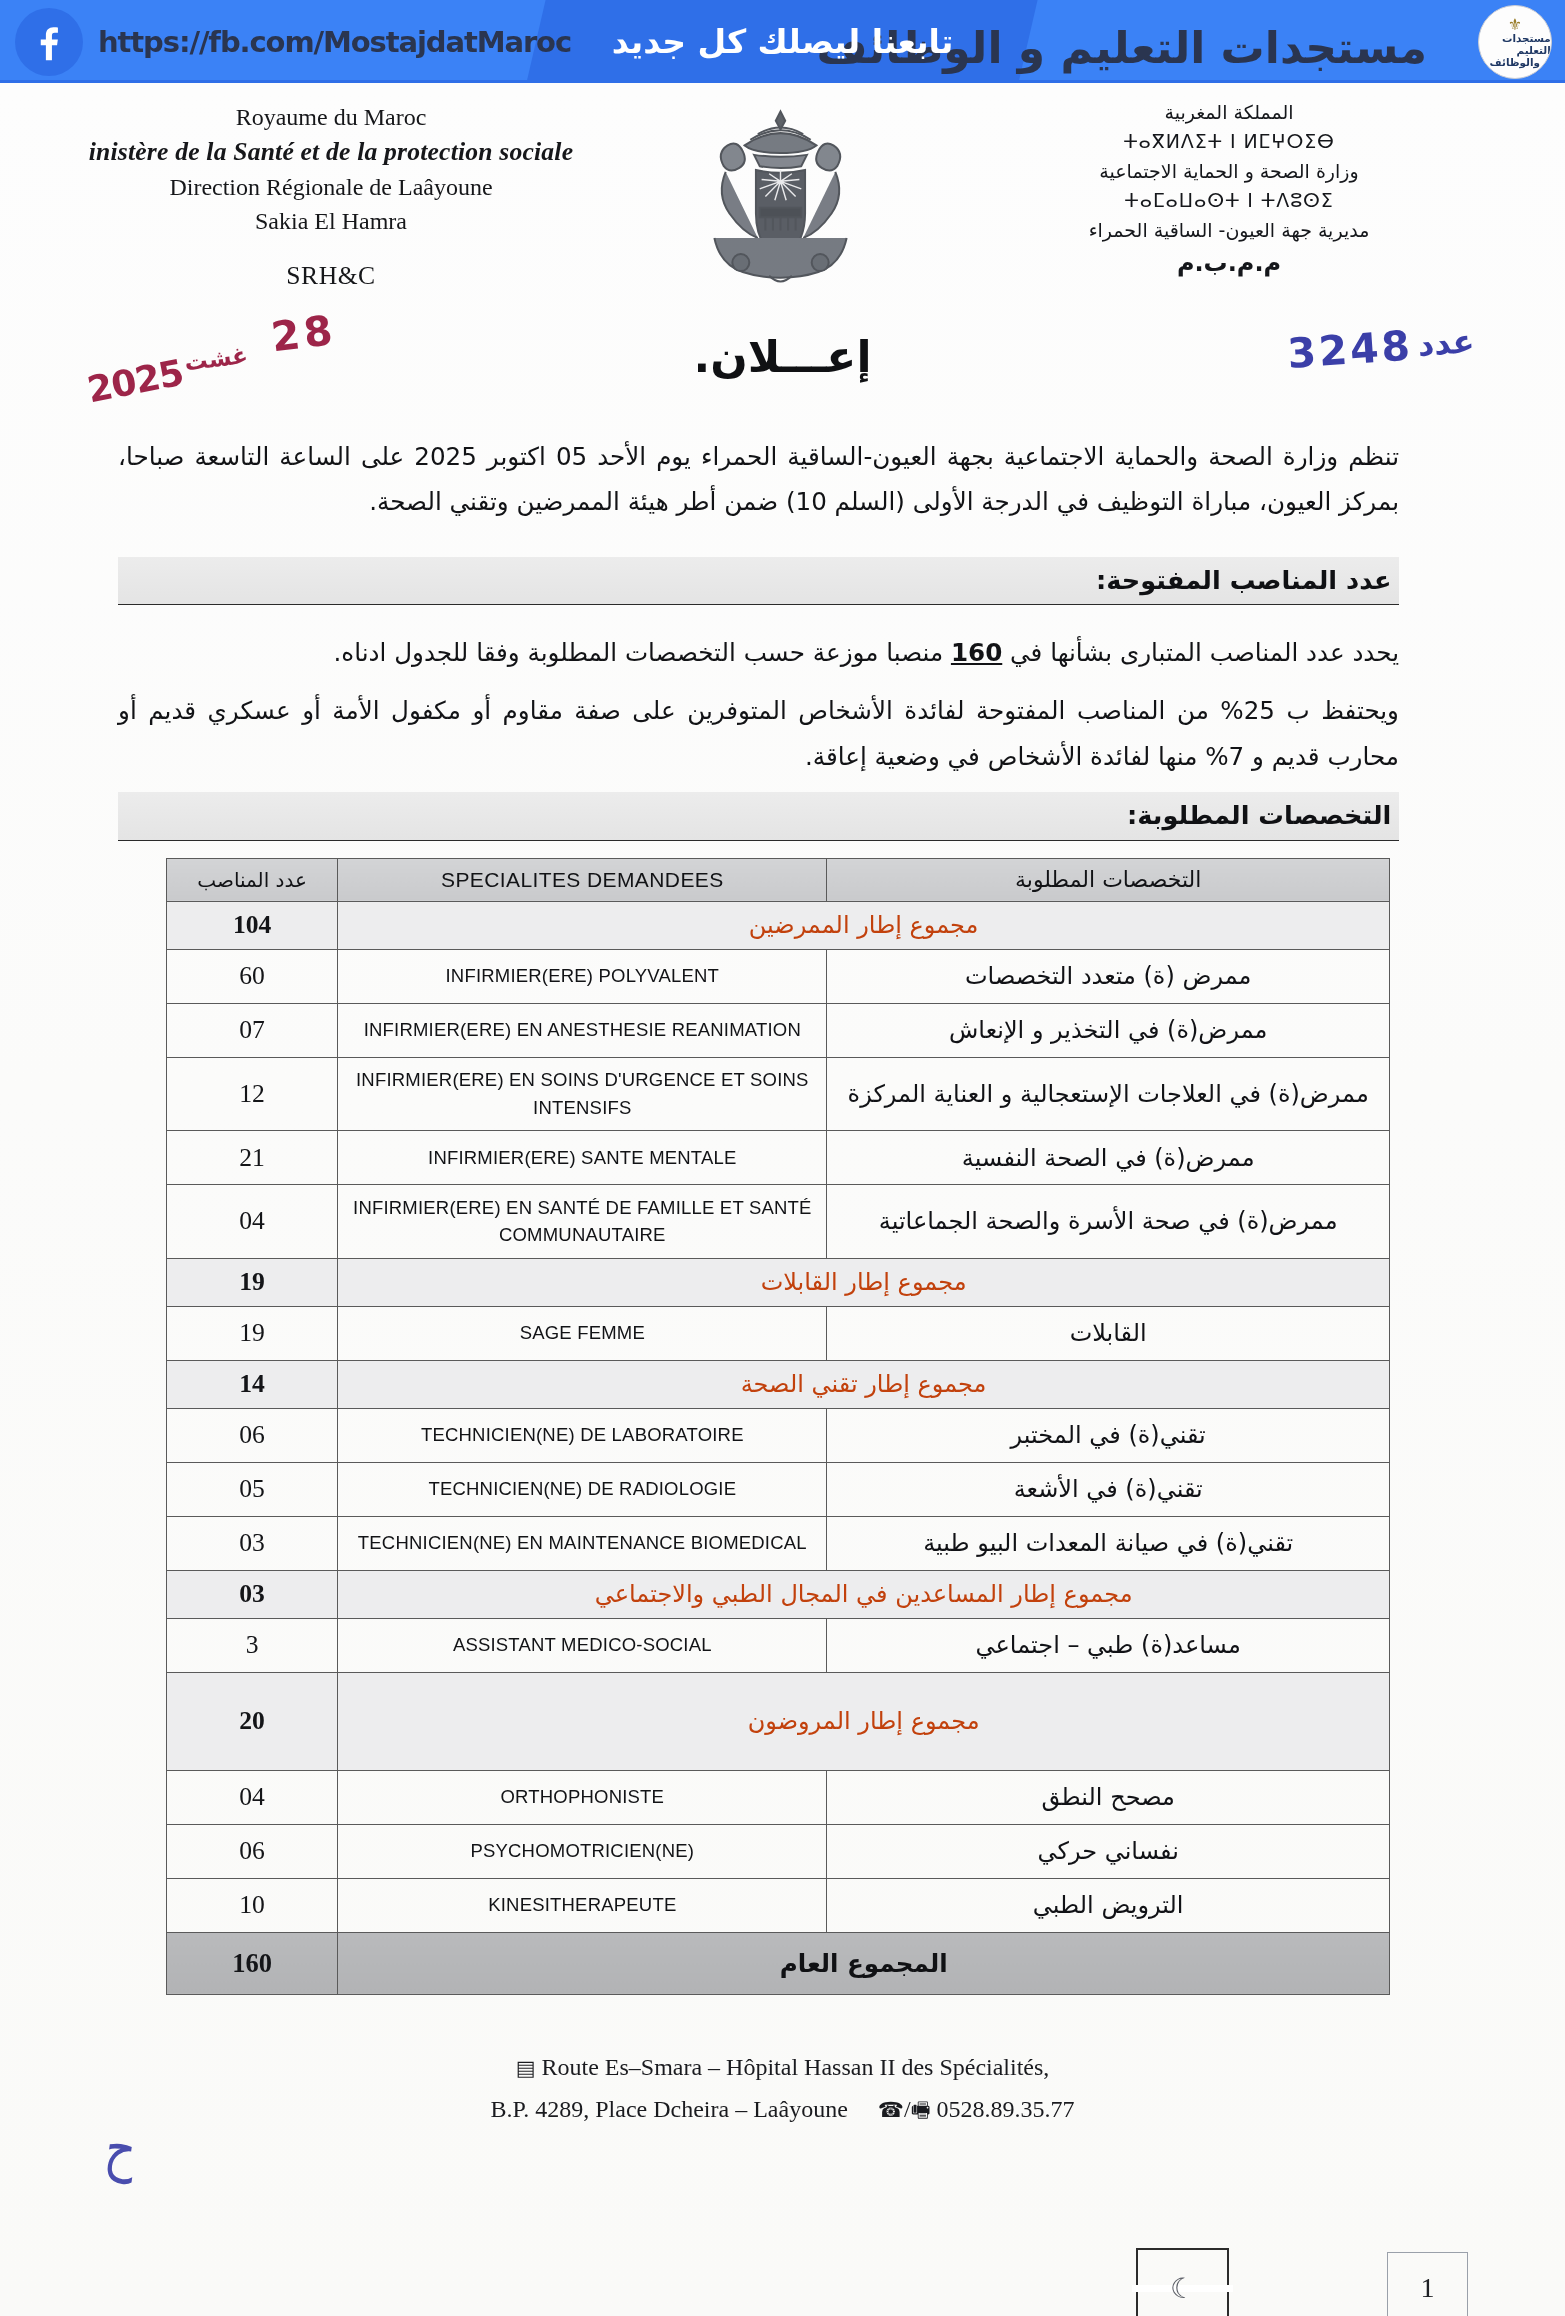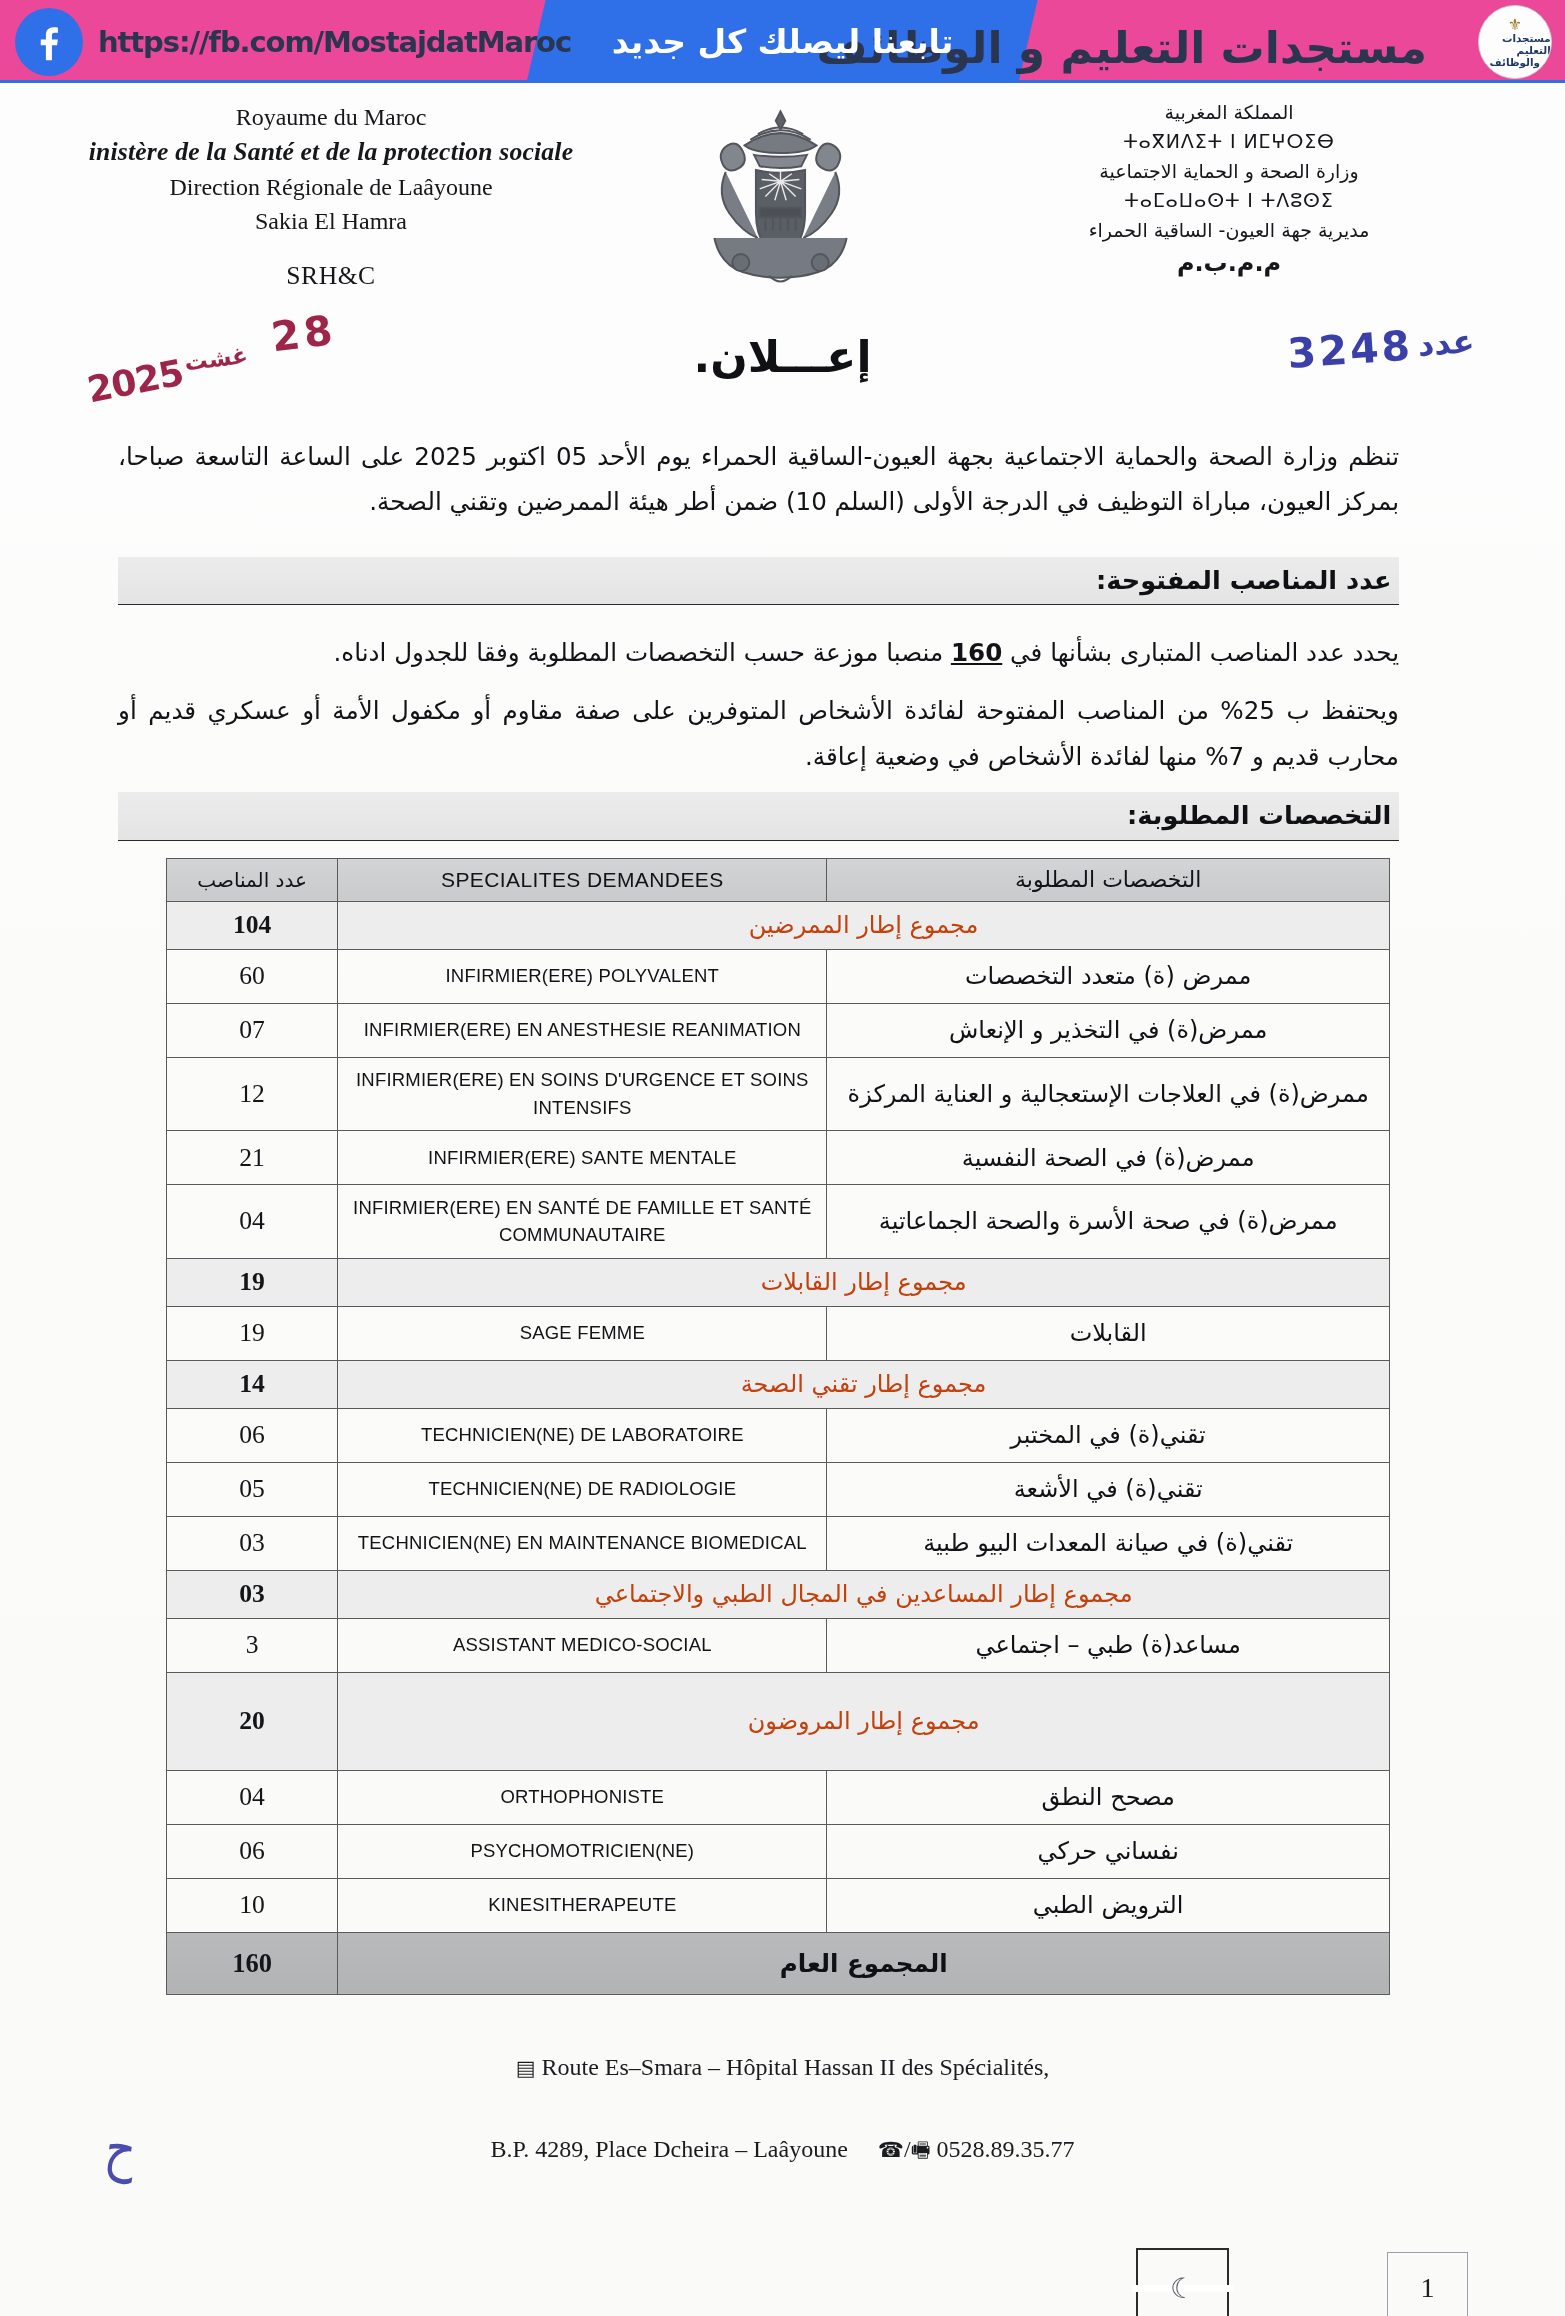--- a/index.html
+++ b/index.html
@@ -11,21 +11,21 @@
     font-family: "Liberation Serif", "DejaVu Serif", serif;
     overflow: hidden;
     position: relative;
   }
 
   
   .social-banner {
     position: relative;
     width: 1565px;
     height: 83px;
-    background: #ec4899;
+    background: #3b82f6;
     overflow: hidden;
     border-bottom: 3.8px solid #2f6fe8;
   }
   .banner-blue-slab {
     position: absolute;
     left: 536px;
     top: 0;
     width: 492px;
     height: 83px;
     background: #2f6fe8;
@@ -392,21 +392,21 @@
 
   
   .footer {
     margin-top: 51px;
     text-align: center;
     color: #1a1b1f;
     font-family: "Liberation Serif", serif;
     line-height: 1.75;
   }
   .footer .f1 { font-size: 24px; }
-  .footer .f2 { font-size: 24px; margin-top: 40px; }
+  .footer .f2 { font-size: 24px; }
   .glyph-mail, .glyph-tel, .glyph-fax {
     font-family: "DejaVu Sans", sans-serif;
     font-size: 21px;
   }
   .footer-box {
     position: absolute;
     left: 1136px;
     top: 2165px;
     width: 93px;
     height: 81px;

